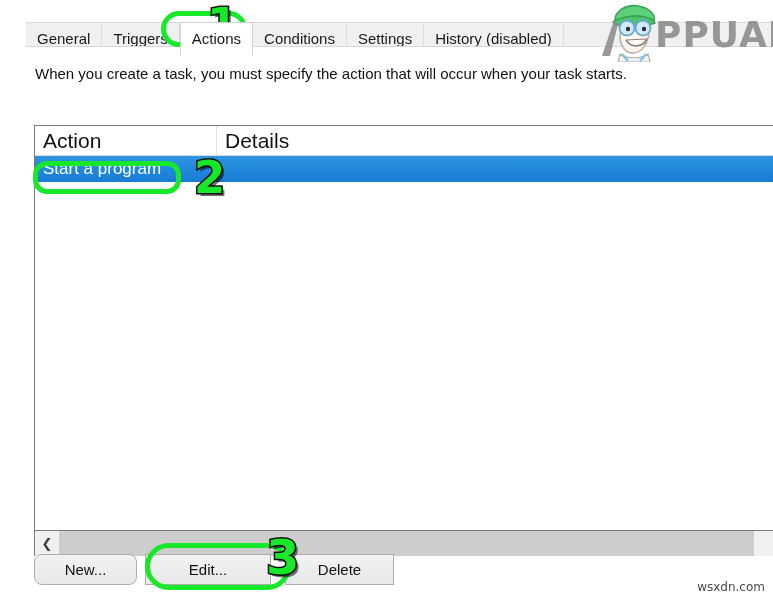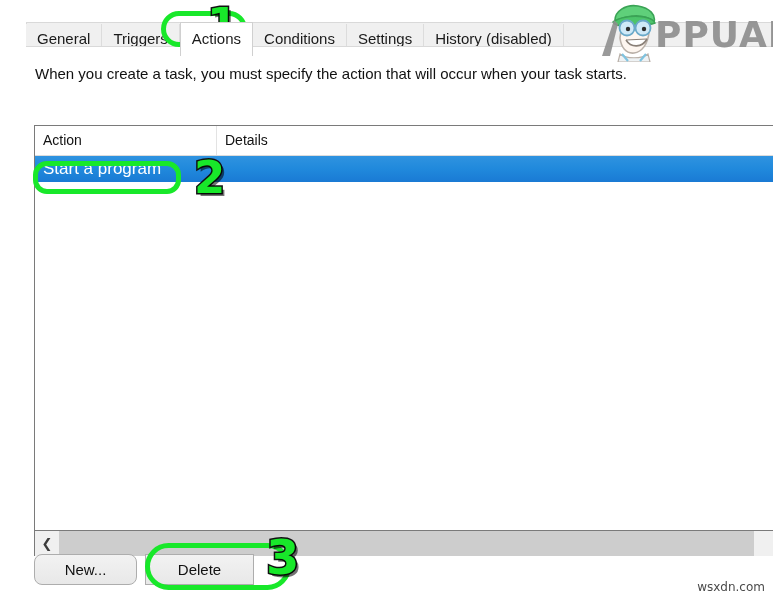--- a/index.html
+++ b/index.html
@@ -106,21 +106,21 @@
     box-sizing: border-box;
   }
   .list-header {
     position: relative;
     height: 29px;
     background: #ffffff;
     border-bottom: 1px solid #dcdcdc;
     display: flex;
   }
   .col-head {
-    font-size: 14px;
+    font-size: 21px;
     color: #111111;
     line-height: 29px;
     padding-left: 8px;
     box-sizing: border-box;
     position: relative;
   }
   .col-action { width: 182px; border-right: 1px solid #e3e3e3; }
   .col-details { flex: 1; }
 
   .list-body {
@@ -309,20 +309,21 @@
 
   <div class="hscroll">
     <div class="hscroll-arrow">❮</div>
     <div class="hscroll-track">
       <div class="hscroll-thumb"></div>
     </div>
   </div>
 
   <div class="btnrow">
     <div class="btn btn-new">New...</div>
+    <div class="btn btn-edit">Edit...</div>
     <div class="btn btn-delete">Delete</div>
   </div>
 </div>
 
 <div class="anno-ellipse" style="left:161px; top:11px; width:86px; height:36px;"></div>
 <div class="anno-num" style="left:207px; top:2px; font-size:45px;">1</div>
 
 <div class="anno-ellipse sq" style="left:33px; top:161px; width:148px; height:33px;"></div>
 <div class="anno-num" style="left:194px; top:155px; font-size:45px;">2</div>
 

